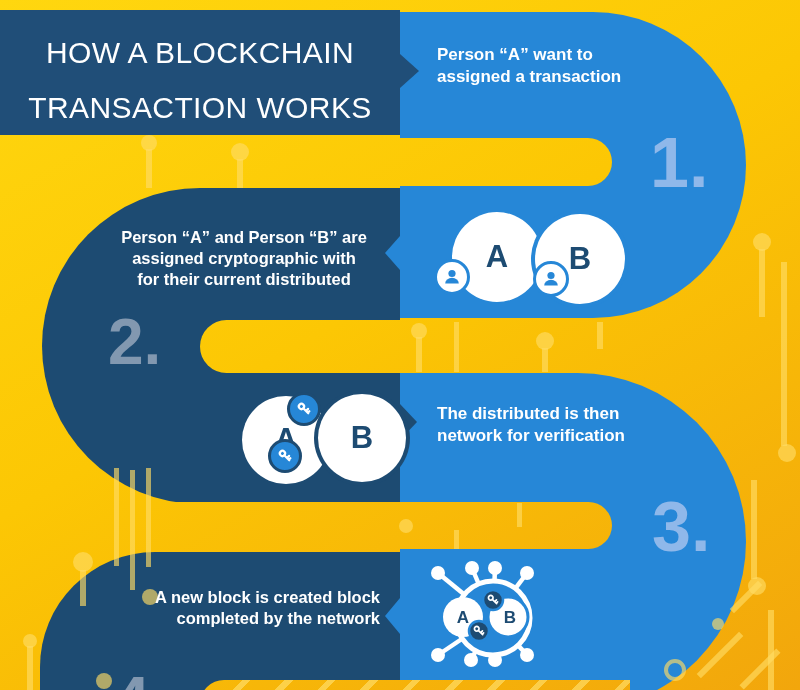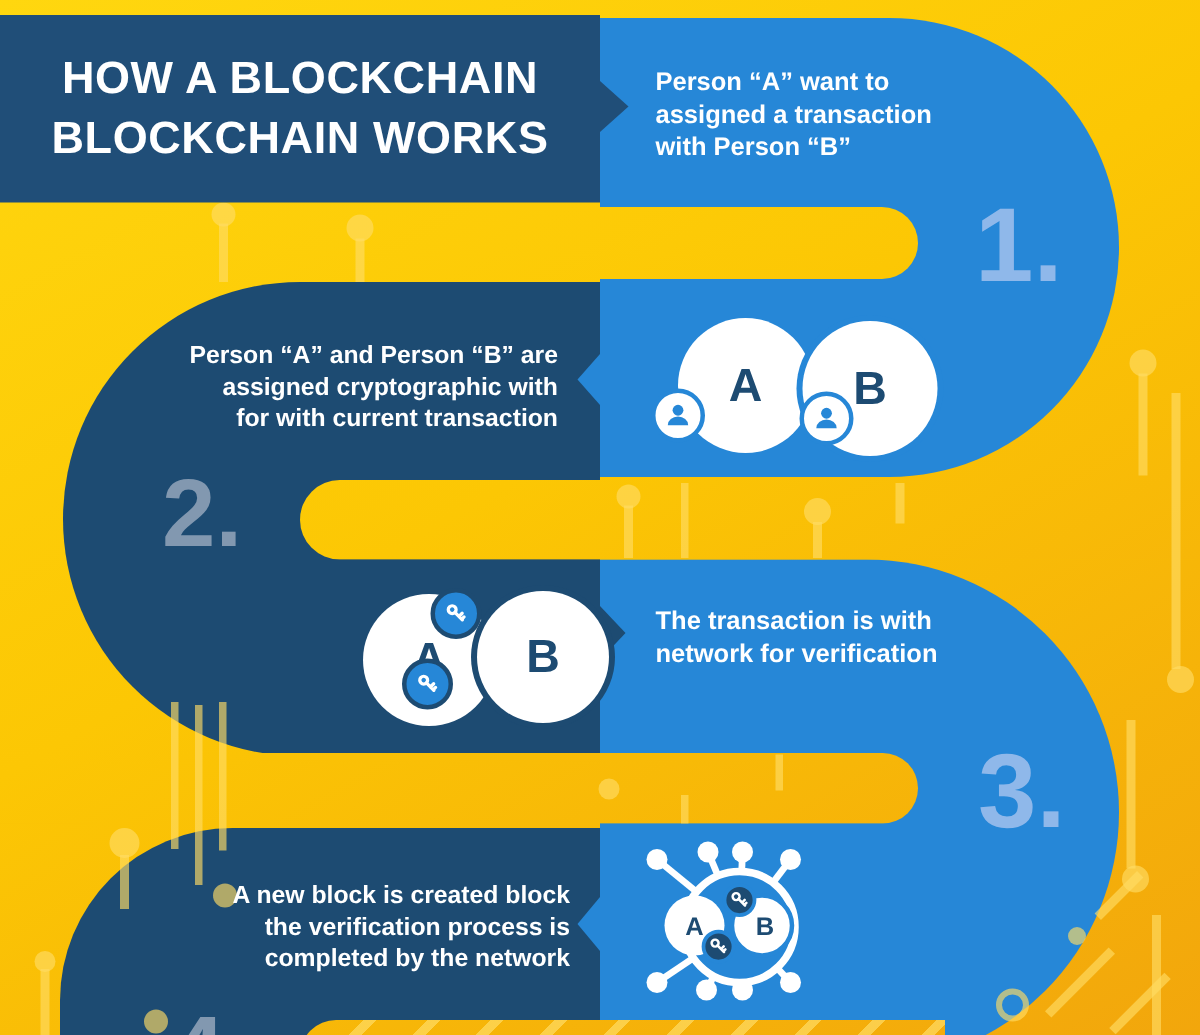--- a/index.html
+++ b/index.html
@@ -13,21 +13,21 @@
   .blue { background:#2687d7; }
   .navy { background:#1d4b72; }
   #band1 { left:400px; top:12px;  width:346px; height:306px; border-radius:0 153px 153px 0; }
   #bandL1{ left:42px;  top:188px; width:358px; height:316px; border-radius:158px 0 0 158px; }
   #band2 { left:400px; top:373px; width:346px; height:337px; border-radius:0 169px 169px 0; }
   #bandL2{ left:40px;  top:552px; width:360px; height:138px; border-top-left-radius:115px; }
   #title-card {
     left:0; top:10px; width:400px; height:125px; background:#204e78;
     display:flex; flex-direction:column; align-items:center; justify-content:center;
   }
-  #title-card span { color:#fff; font-size:30px; font-weight:bold; line-height:40px; letter-spacing:.4px; }
+  #title-card span { color:#fff; font-size:30px; font-weight:normal; line-height:40px; letter-spacing:.4px;margin-top:15px; }
   
   .gap {
     background-color:#fbc407;
     background-image:linear-gradient(150deg,#ffd70f 0%,#fcc704 45%,#f2a60c 100%);
     background-attachment:fixed;
   }
   #gapA { left:-20px; top:138px; width:632px; height:48px; border-radius:0 24px 24px 0; }
   #gapB { left:200px; top:320px; width:620px; height:53px; border-radius:27px 0 0 27px; }
   #gapC { left:-20px; top:502px; width:632px; height:47px; border-radius:0 24px 24px 0; }
   #gapD { left:200px; top:680px; width:430px; height:48px; border-radius:24px 0 0 24px;
@@ -43,21 +43,21 @@
   
   .arr { position:absolute; width:0; height:0; }
   #arr1 { left:400px; top:54px;  border-top:17px solid transparent; border-bottom:17px solid transparent; border-left:19px solid #204e78; }
   #arr2 { left:385px; top:236px; border-top:17px solid transparent; border-bottom:17px solid transparent; border-right:15px solid #2687d7; }
   #arr3 { left:400px; top:404px; border-top:18px solid transparent; border-bottom:18px solid transparent; border-left:17px solid #1d4b72; }
   #arr4 { left:385px; top:598px; border-top:18px solid transparent; border-bottom:18px solid transparent; border-right:15px solid #2687d7; }
   
   .step-text { position:absolute; color:#fff; font-weight:bold; font-size:17px; line-height:21.5px; }
   .step-text span { display:block; }
   #st1 { left:437px; top:44px; }
-  #st2 { left:116px; top:227px; width:256px; text-align:right; font-size:16.5px; line-height:21px; }
+  #st2 { left:116px; top:227px; width:256px; text-align:center; font-size:16.5px; line-height:21px; }
   #st3 { left:437px; top:403px; }
   #st4 { left:146px; top:587px; width:234px; text-align:right; font-size:16.5px; line-height:21px; }
   
   .num { position:absolute; font-weight:bold; line-height:1; }
   #num1 { left:650px; top:128px; font-size:70px; color:#8fb8ea; }
   #num2 { left:108px; top:310px; font-size:64px; color:#8298b0; }
   #num3 { left:652px; top:492px; font-size:70px; color:#8fb8ea; }
   #num4 { left:114px; top:668px; font-size:64px; color:#8298b0; }
   
   .bc { position:absolute; width:90px; height:90px; border-radius:50%; background:#fff;
@@ -125,45 +125,43 @@
   <div class="td" style="left:96px;top:673px;width:16px;height:16px"></div>
   <div class="tl rot" style="left:690px;top:652px;width:60px;height:6px"></div>
   <div class="tl rot" style="left:734px;top:666px;width:52px;height:6px"></div>
   <div class="tl rot" style="left:726px;top:594px;width:40px;height:6px"></div>
   <div class="tl" style="left:768px;top:610px;width:6px;height:80px"></div>
   <div class="tr" style="left:664px;top:659px;width:14px;height:14px"></div>
   <div class="td" style="left:712px;top:618px;width:12px;height:12px"></div>
 
   <div class="abs" id="title-card">
     <span>HOW A BLOCKCHAIN</span>
-    <span>BLOCKCHAIN WORKS</span>
+    <span>TRANSACTION WORKS</span>
   </div>
 
   <div class="arr" id="arr1"></div>
   <div class="arr" id="arr2"></div>
   <div class="arr" id="arr3"></div>
   <div class="arr" id="arr4"></div>
 
   <div class="step-text" id="st1">
     <span>Person “A” want to</span>
     <span>assigned a transaction</span>
-    <span>with Person “B”</span>
   </div>
   <div class="step-text" id="st2">
     <span>Person “A” and Person “B” are</span>
     <span>assigned cryptographic with</span>
-    <span>for with current transaction</span>
+    <span>for their current distributed</span>
   </div>
   <div class="step-text" id="st3">
-    <span>The transaction is with</span>
+    <span>The distributed is then</span>
     <span>network for verification</span>
   </div>
   <div class="step-text" id="st4">
     <span>A new block is created block</span>
-    <span>the verification process is</span>
     <span>completed by the network</span>
   </div>
 
   <div class="num" id="num1">1.</div>
   <div class="num" id="num2">2.</div>
   <div class="num" id="num3">3.</div>
   <div class="num" id="num4">4.</div>
 
   <div class="abs" id="icon-persons">
     <div class="bc" id="pc-a">

